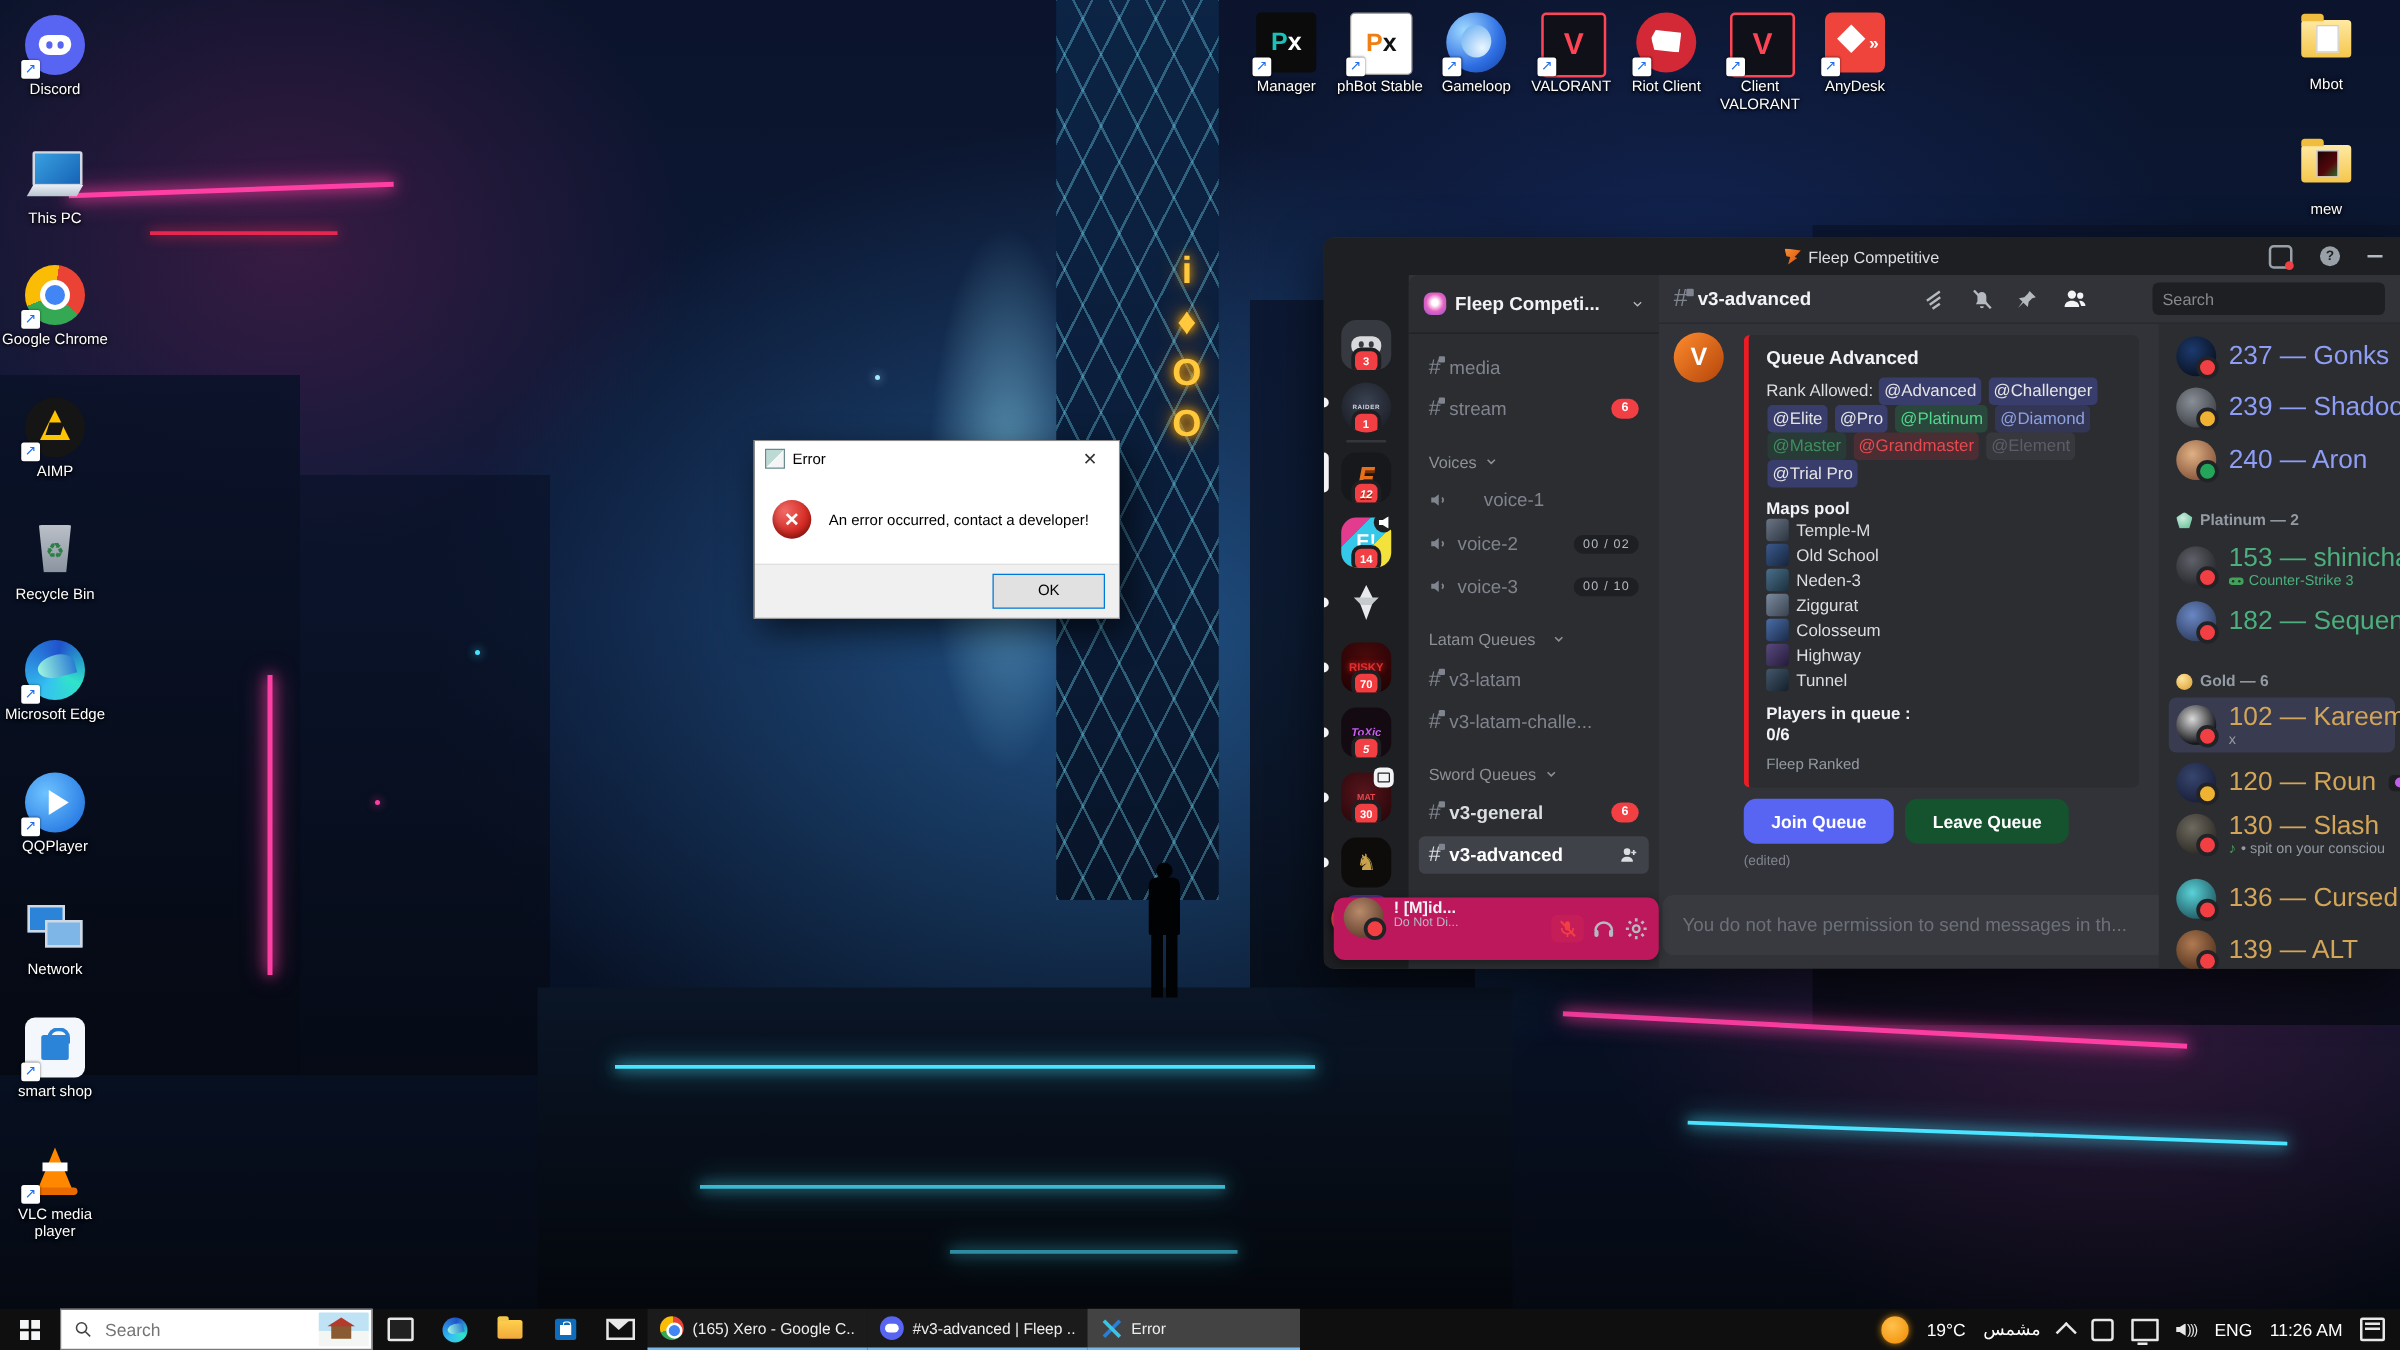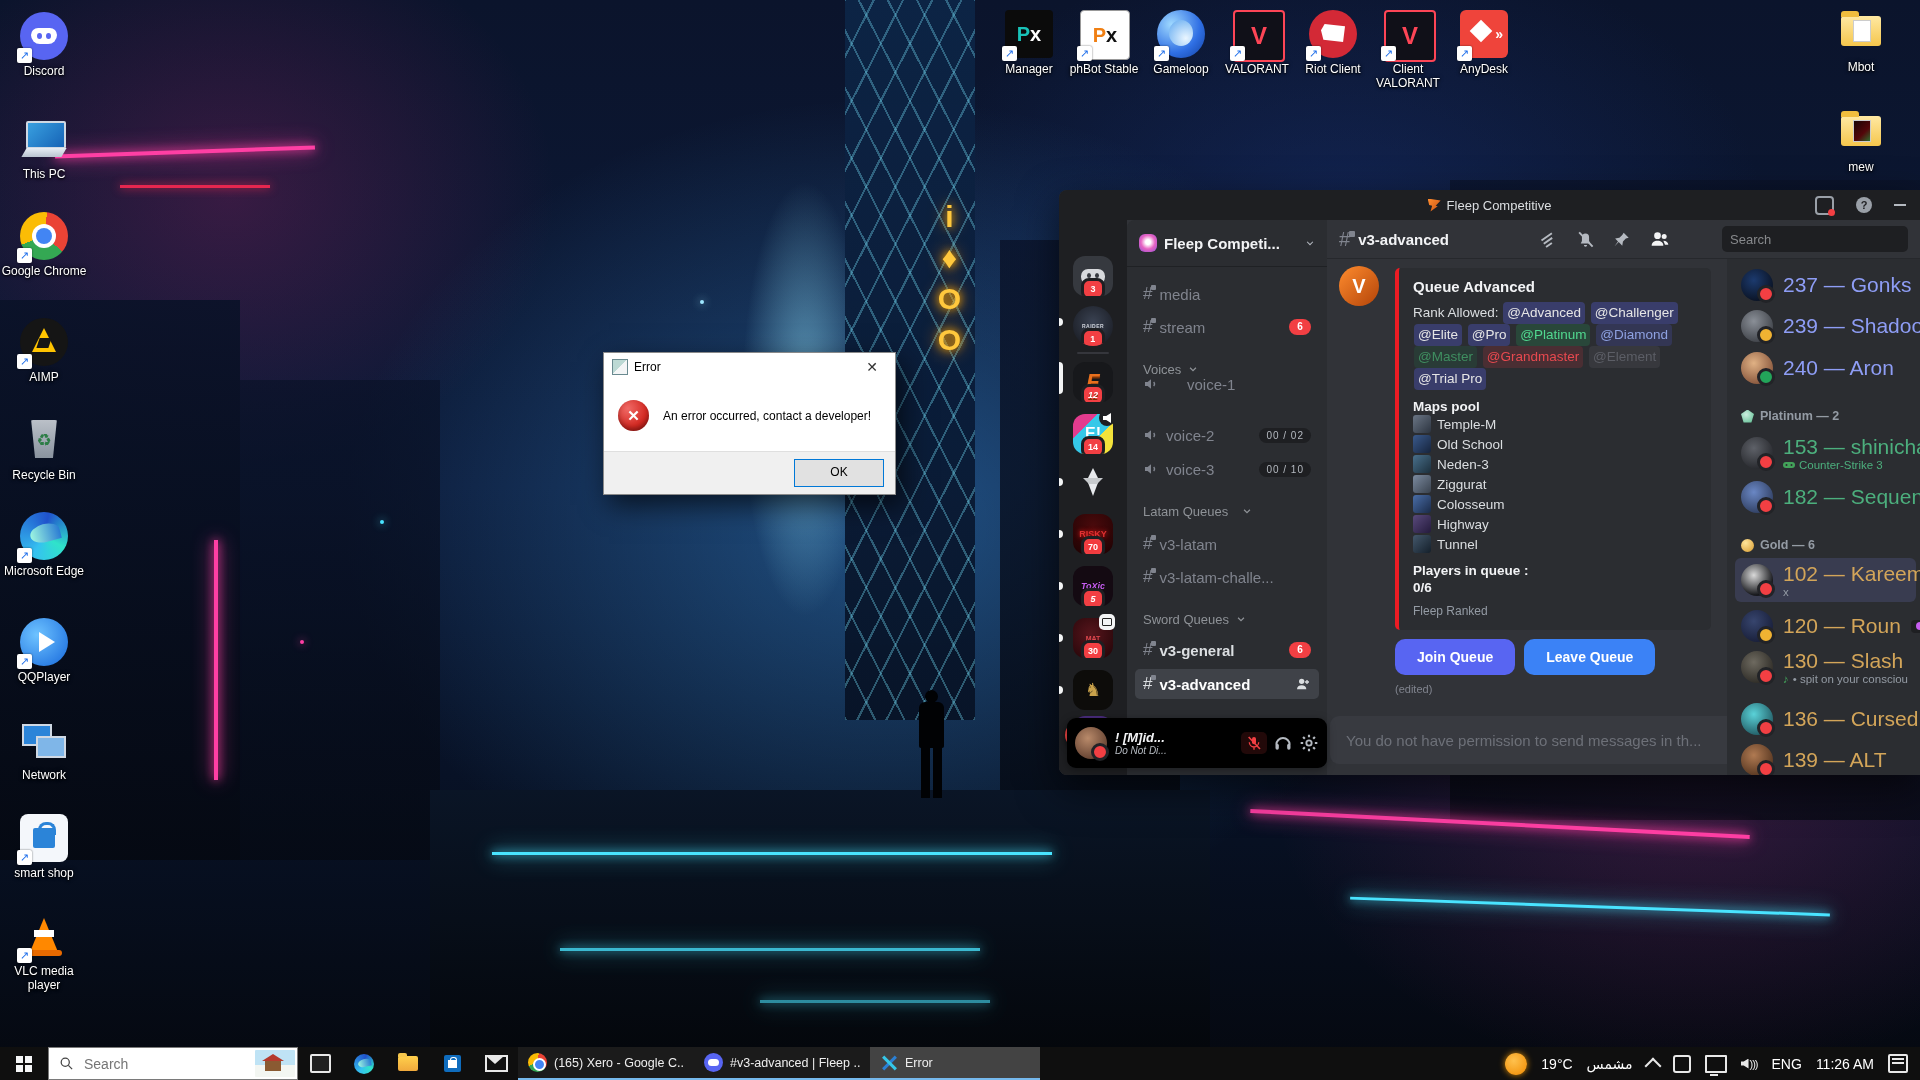--- a/index.html
+++ b/index.html
@@ -113,21 +113,21 @@
   .chev{width:10px;height:10px;margin-left:auto;}
   .chrow{position:absolute;left:8px;right:8px;height:30px;display:flex;align-items:center;gap:7px;padding:0 8px;border-radius:5px;color:#80848e;font-size:15px;}
   .chrow .hash{font-size:17px;font-weight:500;color:#80848e;position:relative;}
   .chrow .hash::after{content:"";position:absolute;top:1px;right:-4px;width:5px;height:5px;background:#80848e;border-radius:1px;}
   .chrow.sel{background:#3f4248;color:#fff;font-weight:600;}
   .chrow.sel .hash{color:#dbdee1;}
   .chbadge{margin-left:auto;min-width:16px;height:16px;border-radius:8px;background:#f23f43;color:#fff;font-size:10px;font-weight:700;line-height:16px;text-align:center;padding:0 3px;}
   .seclbl{position:absolute;left:16px;right:8px;height:22px;display:flex;align-items:center;gap:5px;color:#8e9297;font-size:13px;}
   .vcount{margin-left:auto;background:#1e1f22;border-radius:9px;padding:2px 7px;font-size:10px;color:#b5bac1;letter-spacing:1px;}
   .spk{width:16px;height:16px;}
-  .upanel{position:absolute;left:8px;top:528px;width:244px;height:50px;border-radius:9px;background:#000000;display:flex;align-items:center;padding:0 8px;gap:8px;box-shadow:0 2px 8px rgba(0,0,0,.35);z-index:5;font-style:italic;}
+  .upanel{position:absolute;left:8px;top:528px;width:244px;height:50px;border-radius:9px;background:#be185d;display:flex;padding:0 8px;gap:8px;box-shadow:0 2px 8px rgba(0,0,0,.35);z-index:5;}
   .uav{width:32px;height:32px;border-radius:50%;background:radial-gradient(circle at 40% 35%,#b98a6a,#4a2c20);position:relative;flex:none;}
   .stb{position:absolute;right:-2px;bottom:-2px;width:12px;height:12px;border-radius:50%;border:3px solid #222327;}
   .stb.dnd{background:#f23f43;}
   .stb.dnd::after{content:"";position:absolute;left:1px;top:4px;width:10px;height:3px;background:#222327;border-radius:2px;display:none;}
   .stb.on{background:#23a55a;}
   .stb.idle{background:#f0b232;}
   .uptxt{flex:1;min-width:0;}
   .uname{font-size:13px;font-weight:700;color:#f2f3f5;white-space:nowrap;overflow:hidden;}
   .ustat{font-size:10px;color:#b5bac1;white-space:nowrap;overflow:hidden;}
   .uicos{display:flex;gap:6px;align-items:center;}
@@ -152,21 +152,21 @@
   .m-dg{background:rgba(35,165,90,.12);color:#3f8e60;}
   .m-rd{background:rgba(218,55,60,.18);color:#e8494f;}
   .m-dm{background:rgba(90,92,100,.25);color:#5c5e66;}
   .elbl{font-size:13.5px;font-weight:700;color:#f2f3f5;margin-top:9px;}
   .maprow{display:flex;align-items:center;gap:6px;height:20px;font-size:13.5px;color:#dbdee1;}
   .mthumb{width:18px;height:18px;border-radius:3px;flex:none;}
   .efoot{font-size:12px;color:#949ba4;margin-top:9px;}
   .btnrow{margin-left:68px;margin-top:9px;display:flex;gap:9px;}
   .dbtn{height:36px;border:none;border-radius:10px;color:#fff;font-size:14px;font-weight:700;padding:0 22px;font-family:"Liberation Sans",sans-serif;}
   .dbtn.join{background:#5865f2;}
-  .dbtn.leave{background:#3b82f6;}
+  .dbtn.leave{background:#14532d;}
   .edited{margin-left:2px;margin-top:8px;font-size:11px;color:#80848e;}
   .minput{position:absolute;left:271px;top:526px;width:386px;height:48px;background:#383a40;border-radius:9px;display:flex;align-items:center;padding:0 16px;color:#6d7078;font-size:15px;white-space:nowrap;overflow:hidden;}
   .mlist{position:absolute;left:668px;top:68px;right:0;bottom:0;background:#2b2d31;}
   .mlhead{position:absolute;left:668px;right:0;top:30px;height:38px;background:#2b2d31;border-bottom:1px solid #26282c;}
   .mrow{position:absolute;left:8px;right:4px;height:40px;display:flex;align-items:center;gap:10px;padding:0 6px;border-radius:6px;}
   .mrow.hl{background:rgba(84,90,140,.35);}
   .mav{width:32px;height:32px;border-radius:50%;position:relative;flex:none;}
   .mname{font-size:21px;font-weight:500;white-space:nowrap;}
   .n-blue{color:#8e9df5;}
   .n-green{color:#4caf7d;}
@@ -505,21 +505,21 @@
           <span class="hash">#</span>
           <span>stream</span>
           <span class="chbadge">6</span>
         </div>
       <div class="seclbl" style="top:138px;">
           <span>Voices</span>
           <svg class="chev" style="margin-left:2px;" viewBox="0 0 24 24">
             <path d="M5 9l7 7 7-7" stroke="#8e9297" stroke-width="3" fill="none"></path>
           </svg>
         </div>
-      <div class="chrow" style="top:149px;gap:28px;">
+      <div class="chrow" style="top:165px;gap:28px;">
           <svg class="spk" viewBox="0 0 24 24">
             <path d="M3 9v6h4l5 4V5L7 9H3z" fill="#80848e"></path>
             <path d="M16 9a4.5 4.5 0 010 6" stroke="#80848e" stroke-width="2" fill="none"></path>
           </svg>
           <span>voice-1</span>
         </div>
       <div class="chrow" style="top:200px;">
           <svg class="spk" viewBox="0 0 24 24">
             <path d="M3 9v6h4l5 4V5L7 9H3z" fill="#80848e"></path>
             <path d="M16 9a4.5 4.5 0 010 6" stroke="#80848e" stroke-width="2" fill="none"></path>

